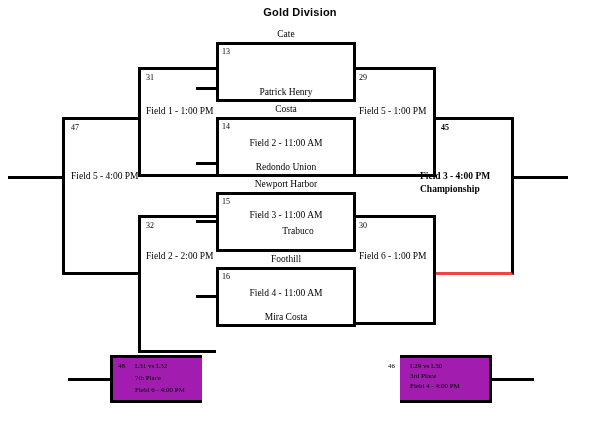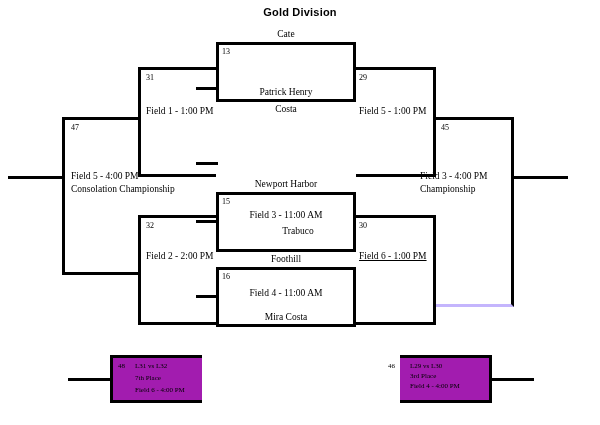--- a/index.html
+++ b/index.html
@@ -89,20 +89,25 @@
   <div class="teamlabel" style="left:216px; top:29px; width:140px;">Cate</div>
   <div class="teamlabel" style="left:216px; top:104px; width:140px;">Costa</div>
   <div class="teamlabel" style="left:216px; top:179px; width:140px;">Newport Harbor</div>
   <div class="teamlabel" style="left:216px; top:254px; width:140px;">Foothill</div>
 
   <div class="gbox" style="left:216px; top:42px; width:140px; height:60px;">
     <div class="gnum" style="left:3px; top:2px;">13</div>
     <div class="gline centered" style="left:0; top:41px; width:134px;">Patrick Henry</div>
   </div>
 
+  <div class="gbox" style="left:216px; top:117px; width:140px; height:60px;">
+    <div class="gnum" style="left:3px; top:2px;">14</div>
+    <div class="gline centered" style="left:0; top:17px; width:134px;">Field 2 - 11:00 AM</div>
+    <div class="gline centered" style="left:0; top:41px; width:134px;">Redondo Union</div>
+  </div>
 
   <div class="gbox" style="left:216px; top:192px; width:140px; height:60px;">
     <div class="gnum" style="left:3px; top:2px;">15</div>
     <div class="gline centered" style="left:0; top:14px; width:134px;">Field 3 - 11:00 AM</div>
     <div class="gline centered" style="left:16px; top:30px; width:126px;">Trabuco</div>
   </div>
 
   <div class="gbox" style="left:216px; top:267px; width:140px; height:60px;">
     <div class="gnum" style="left:3px; top:2px;">16</div>
     <div class="gline centered" style="left:0; top:17px; width:134px;">Field 4 - 11:00 AM</div>
@@ -110,46 +115,45 @@
   </div>
 
   <div class="hook" style="left:138px; top:67px; width:78px; height:110px; border-top:3px solid #000; border-left:3px solid #000; border-bottom:3px solid #000;">
     <div class="gnum" style="left:5px; top:3px;">31</div>
     <div class="gline" style="left:5px; top:35px;">Field 1 - 1:00 PM</div>
   </div>
 
   <div class="ln" style="left:196px; top:87px; width:22px; height:3px;"></div>
   <div class="ln" style="left:196px; top:162px; width:22px; height:3px;"></div>
 
-  <div class="hook" style="left:138px; top:215px; width:78px; height:110px; border-top:3px solid #000; border-left:3px solid #000; border-bottom:3px solid #000;">
+  <div class="hook" style="left:138px; top:215px; width:78px; height:138px; border-top:3px solid #000; border-left:3px solid #000; border-bottom:3px solid #000;">
     <div class="gnum" style="left:5px; top:3px;">32</div>
     <div class="gline" style="left:5px; top:32px;">Field 2 - 2:00 PM</div>
   </div>
   <div class="ln" style="left:196px; top:220px; width:22px; height:3px;"></div>
   <div class="ln" style="left:196px; top:295px; width:22px; height:3px;"></div>
 
   <div class="hook" style="left:62px; top:117px; width:78px; height:158px; border-top:3px solid #000; border-left:3px solid #000; border-bottom:3px solid #000;">
     <div class="gnum" style="left:6px; top:3px;">47</div>
     <div class="gline" style="left:6px; top:50px;">Field 5 - 4:00 PM</div>
-    <div class="gline" style="left:6px; top:63px;">Consolation Championship</div>
   </div>
 
   <div class="ln" style="left:8px; top:176px; width:56px; height:3px;"></div>
 
   <div class="hook" style="left:356px; top:67px; width:80px; height:110px; border-top:3px solid #000; border-right:3px solid #000; border-bottom:3px solid #000;">
     <div class="gnum" style="left:3px; top:3px;">29</div>
     <div class="gline" style="left:3px; top:35px;">Field 5 - 1:00 PM</div>
   </div>
 
   <div class="hook" style="left:356px; top:215px; width:80px; height:110px; border-top:3px solid #000; border-right:3px solid #000; border-bottom:3px solid #000;">
     <div class="gnum" style="left:3px; top:3px;">30</div>
-    <div class="gline" style="left:3px; top:32px;text-decoration:underline;">Field 6 - 1:00 PM</div>
+    <div class="gline" style="left:3px; top:32px;">Field 6 - 1:00 PM</div>
   </div>
 
-  <div class="hook" style="left:436px; top:117px; width:78px; height:190px; border-top:3px solid #000; border-right:3px solid #000; border-bottom:3px solid #c4b5fd;">
+  <div class="hook" style="left:436px; top:117px; width:78px; height:158px; border-top:3px solid #000; border-right:3px solid #000; border-bottom:3px solid #ef4444;font-weight:bold;">
     <div class="gnum" style="left:5px; top:3px;">45</div>
     <div class="gline" style="left:-16px; top:50px;">Field 3 - 4:00 PM</div>
     <div class="gline" style="left:-16px; top:63px;">Championship</div>
   </div>
 
   <div class="ln" style="left:512px; top:176px; width:56px; height:3px;"></div>
 
   <div class="smallbox" style="left:110px; top:355px; width:92px; height:48px; border-top:3px solid #000; border-left:3px solid #000; border-bottom:3px solid #000;">
     <div class="tiny" style="left:5px; top:4px;">48</div>
     <div class="tiny" style="left:22px; top:4px;">L31 vs L32</div>

